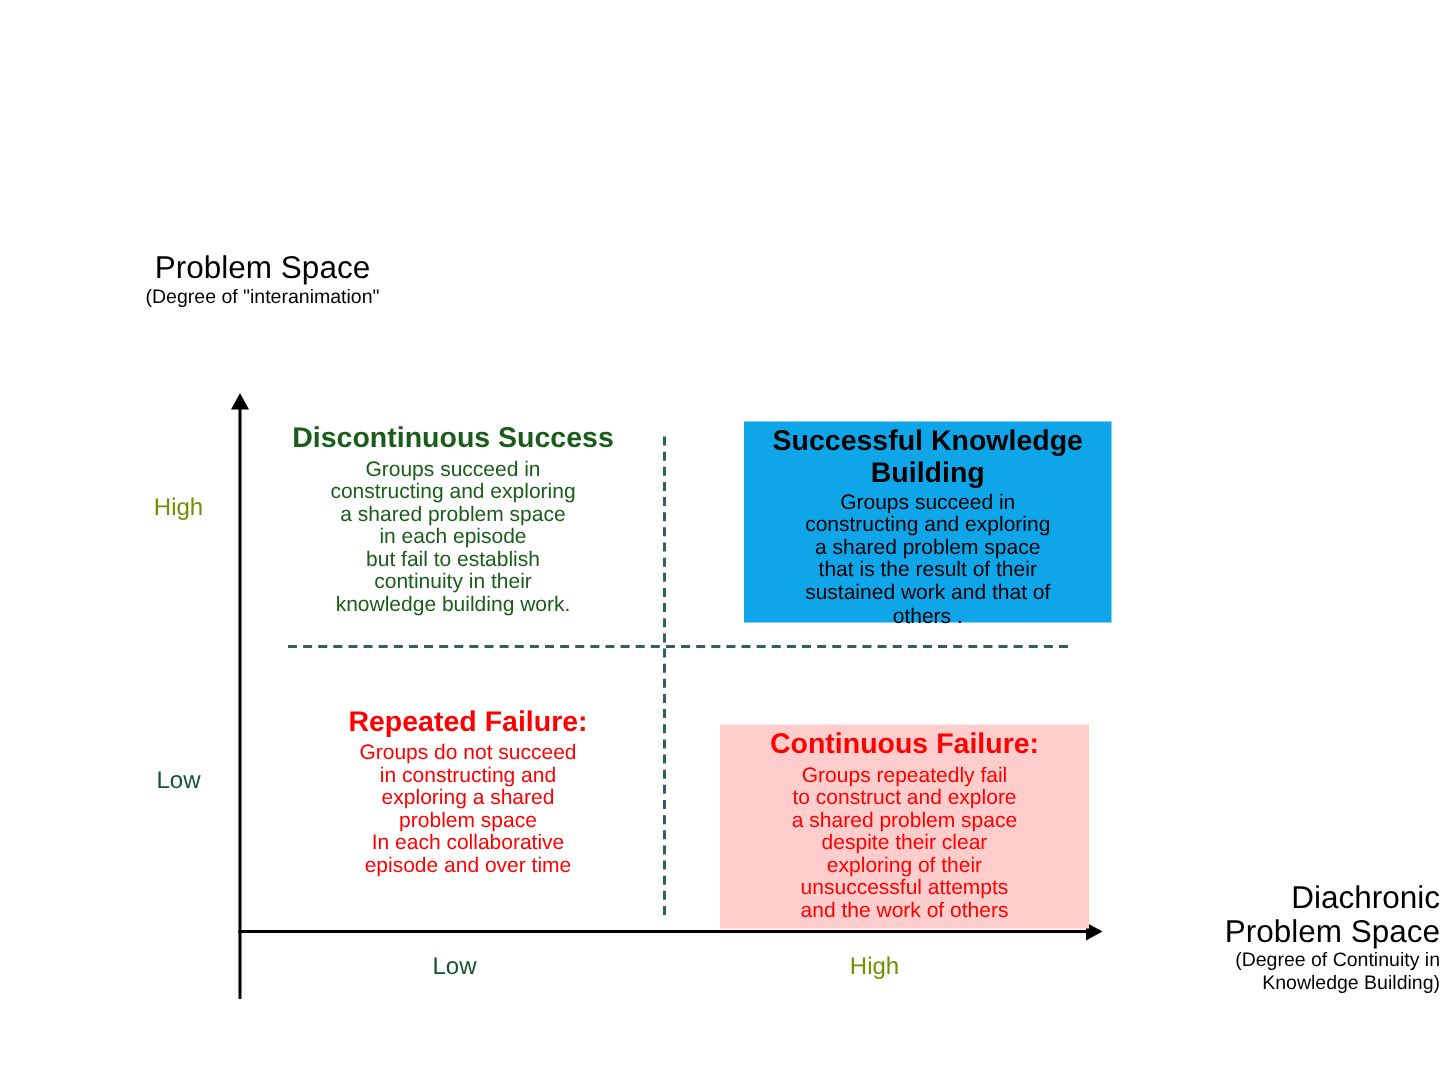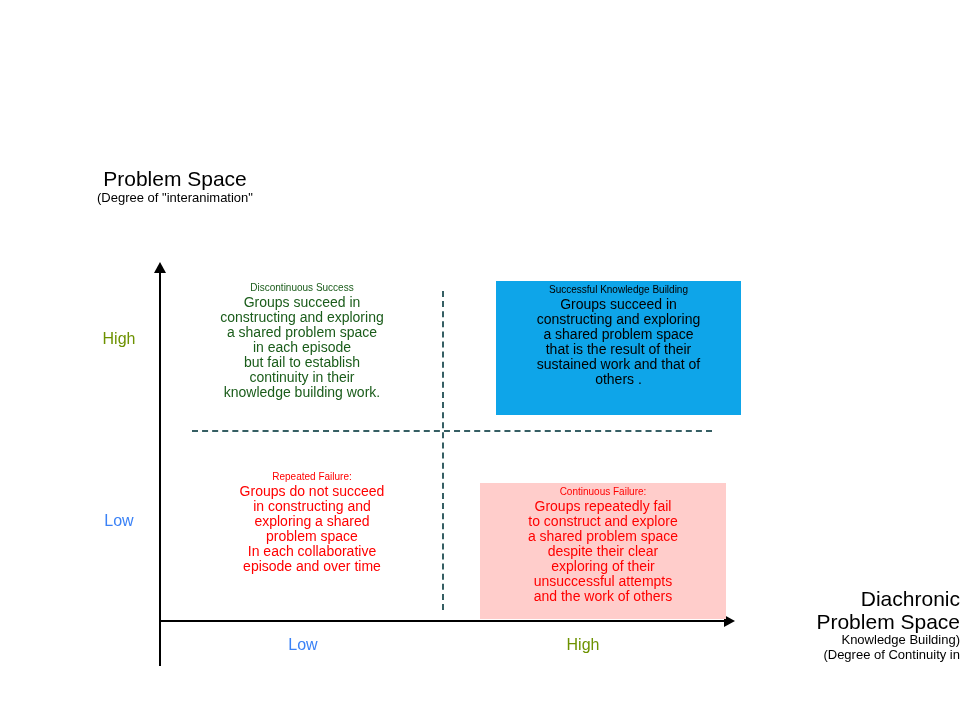--- a/index.html
+++ b/index.html
@@ -107,38 +107,38 @@
   }
 
   
   .scale-label {
     position: absolute;
     font-size: 16px;
     text-align: center;
     white-space: nowrap;
   }
   .scale-high { color: #6d9200; }
-  .scale-low  { color: #3b82f6; }
+  .scale-low  { color: #14532d; }
 
   #y-high { left: 78px;  top: 330px; width: 82px; }
   #y-low  { left: 78px;  top: 512px; width: 82px; }
   #x-low  { left: 248px; top: 636px; width: 110px; }
   #x-high { left: 528px; top: 636px; width: 110px; }
 
   
   .quadrant {
     position: absolute;
     box-sizing: border-box;
     text-align: center;
     line-height: 1.08;
   }
   .quadrant .q-title {
     display: block;
-    font-weight: normal;
-    font-size: 10px;
+    font-weight: bold;
+    font-size: 19px;
     margin-bottom: 1px;
   }
   .quadrant .q-body {
     display: block;
     font-size: 14px;
     white-space: pre-line;
   }
 
   #q-discontinuous {
     left: 193px;
@@ -179,22 +179,22 @@
 <div id="canvas">
 
   <div class="axis-title" id="y-axis-title">
     <span class="main">Problem Space</span>
     <span class="sub">(Degree of "interanimation"</span>
   </div>
 
   <div class="axis-title" id="x-axis-title">
     <span class="main">Diachronic</span>
     <span class="main">Problem Space</span>
+    <span class="sub">(Degree of Continuity in</span>
     <span class="sub">Knowledge Building)</span>
-    <span class="sub">(Degree of Continuity in</span>
   </div>
 
   <div class="axis-line" id="y-axis-line"></div>
   <div class="arrow-up"></div>
   <div class="axis-line" id="x-axis-line"></div>
   <div class="arrow-right"></div>
 
   <div class="dash-h"></div>
   <div class="dash-v"></div>
 

